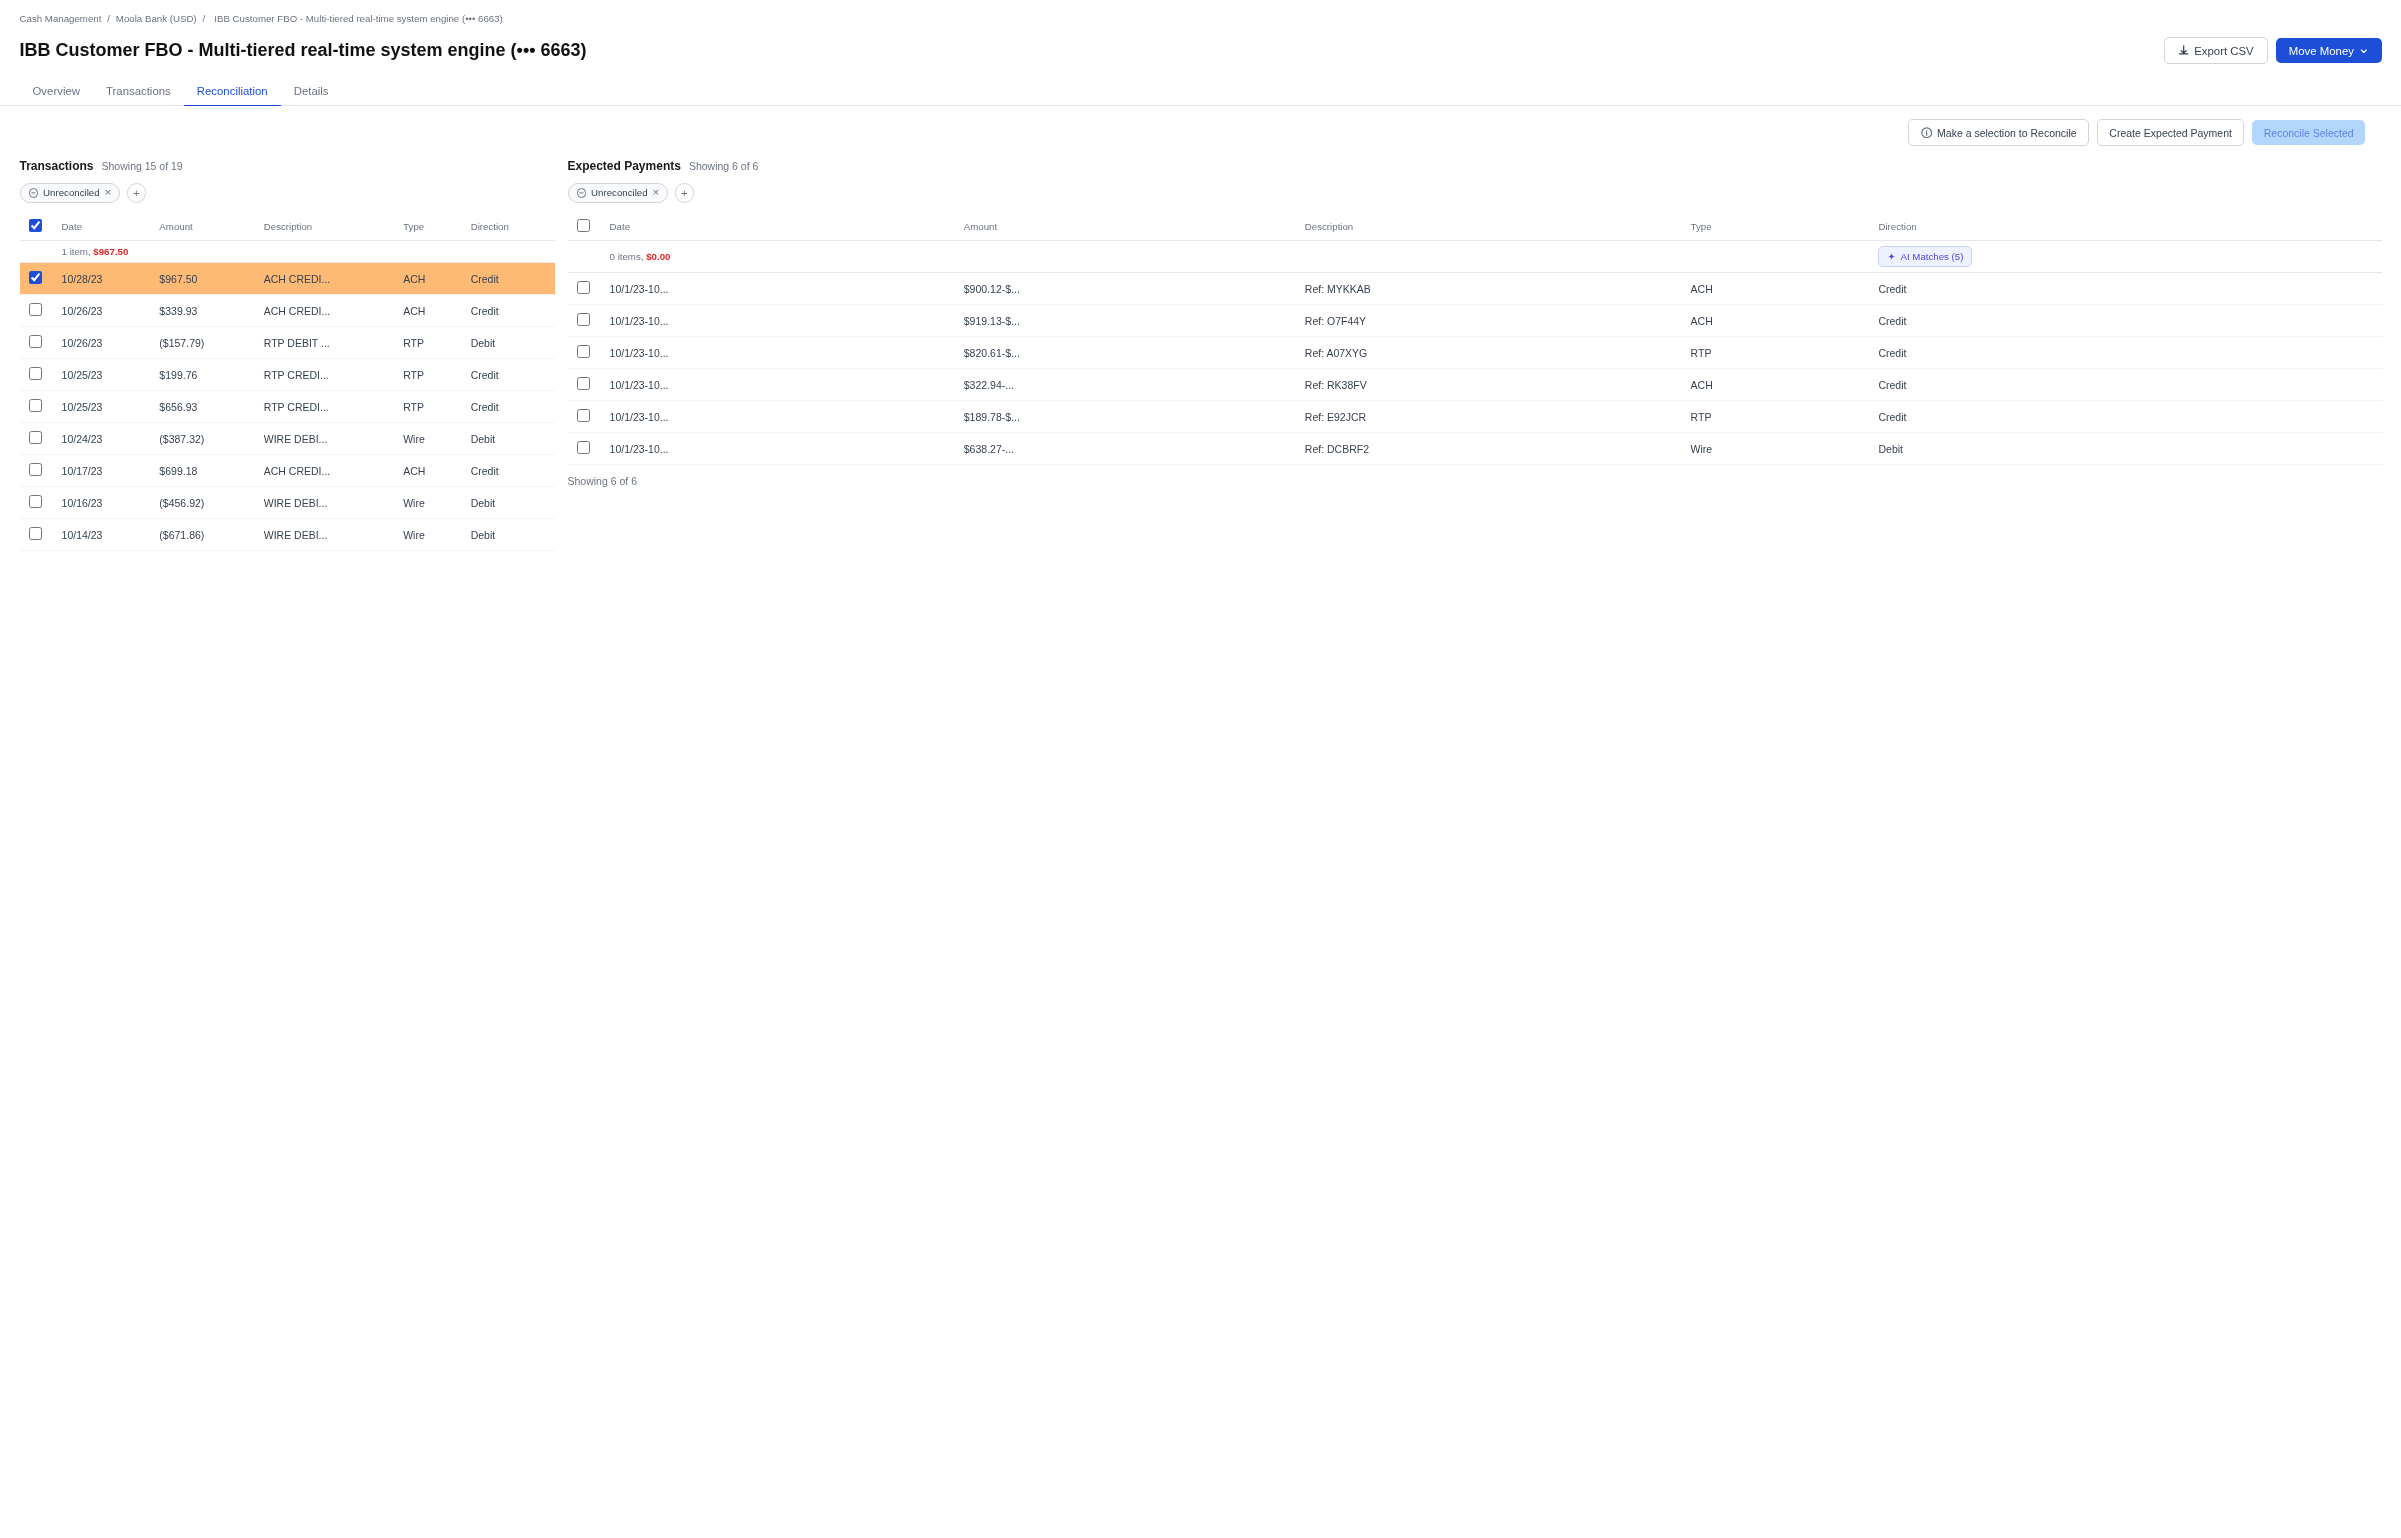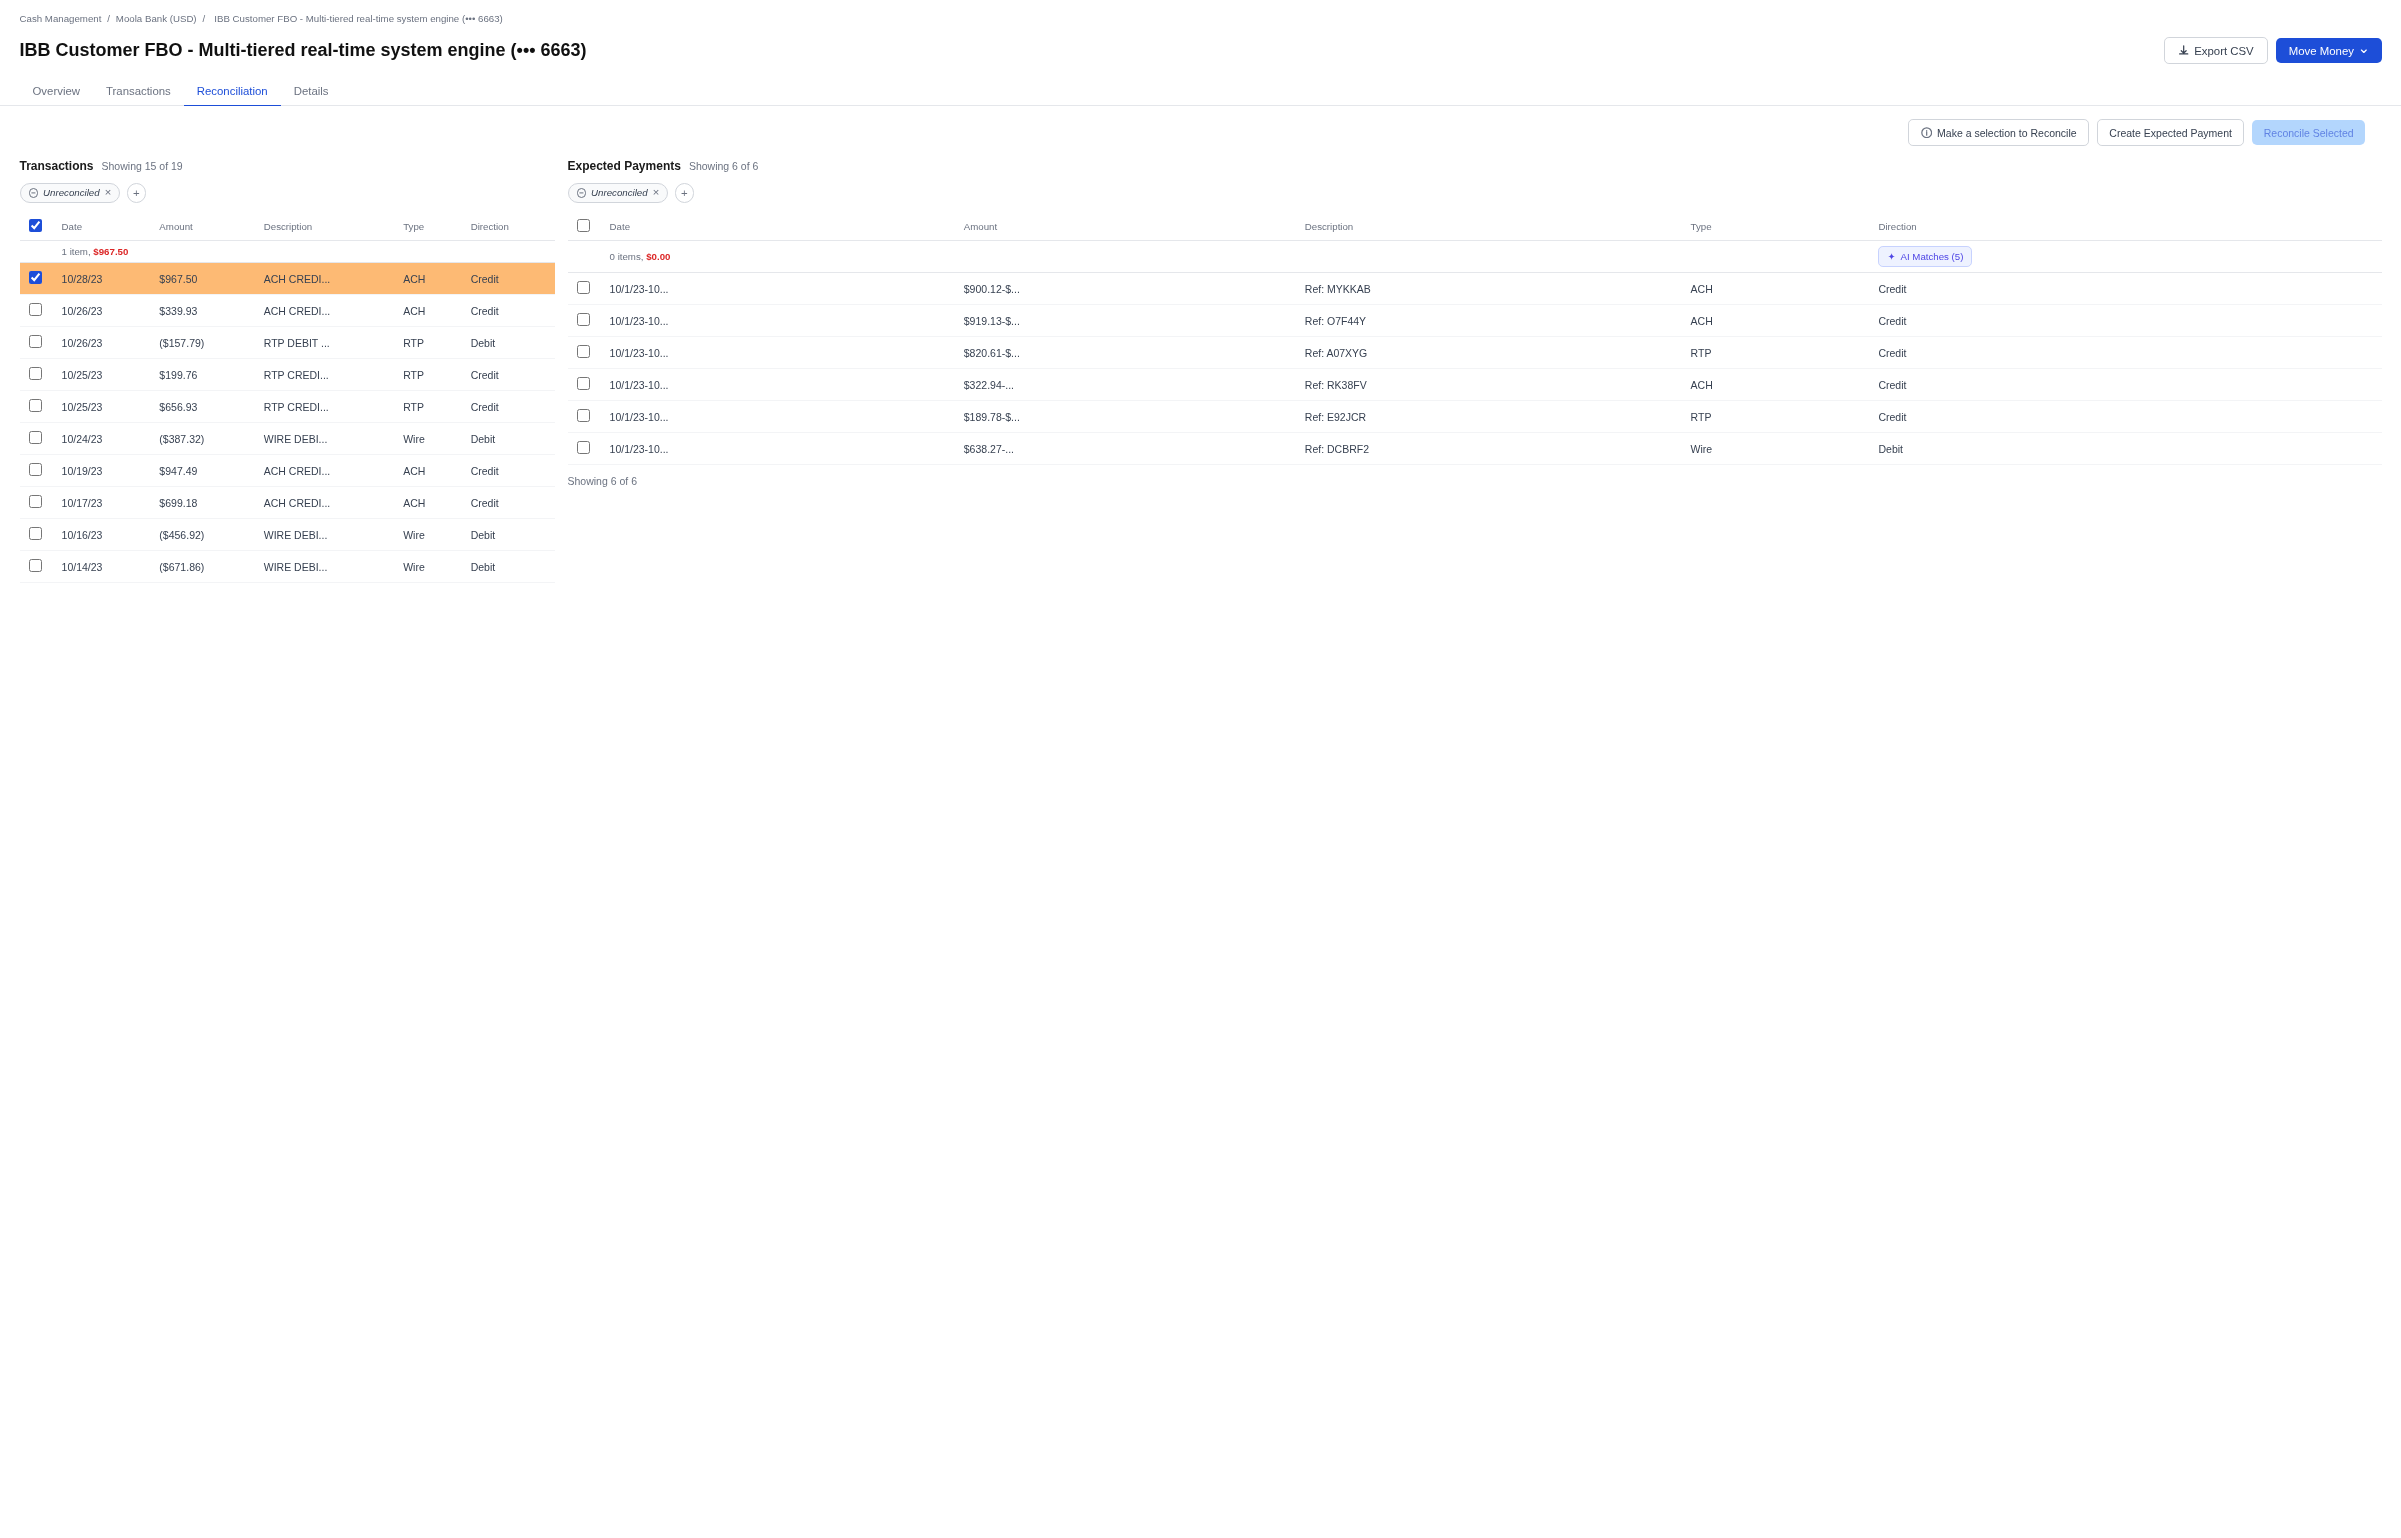--- a/index.html
+++ b/index.html
@@ -27,21 +27,21 @@
     
     .main-content { display: flex; gap: 0; padding: 0 19.5px; }
     .section-header { display: flex; align-items: center; gap: 8px; margin-bottom: 9.7px; }
     .section-title { font-size: 12px; font-weight: 600; }
     .section-count { font-size: 10.5px; color: #6b7280; }
     
     .left-section { flex: 1; max-width: 535px; margin-right: 13px; }
     .right-section { flex: 1; }
     
     .filter-bar { display: flex; align-items: center; gap: 6.5px; margin-bottom: 9.7px; }
-    .filter-tag { display: flex; align-items: center; gap: 4.9px; padding: 3.2px 8px; border: 0.8px solid #d1d5db; border-radius: 16px; font-size: 9.7px; color: #374151; background: #f9fafb; font-style: italic; }
+    .filter-tag { display: flex; align-items: center; gap: 4.9px; padding: 3.2px 8px; border: 0.8px solid #d1d5db; border-radius: 16px; font-size: 9.7px; color: #374151; background: #f9fafb; }
     .filter-tag .remove-btn { cursor: pointer; color: #6b7280; font-size: 11.4px; line-height: 1; }
     .filter-add { display: flex; align-items: center; justify-content: center; width: 19.5px; height: 19.5px; border: 0.8px solid #d1d5db; border-radius: 50%; background: #fff; cursor: pointer; font-size: 11.4px; color: #6b7280; }
     .filter-icon { display: inline-block; width: 9.7px; height: 9.7px; border: 1.2px solid #6b7280; border-radius: 50%; position: relative; }
     .filter-icon::after { content: ''; position: absolute; left: 50%; top: 50%; width: 3.2px; height: 1.2px; background: #6b7280; transform: translate(-50%, -50%); }
     
     table { width: 100%; border-collapse: collapse; }
     th { text-align: left; padding: 6.5px 9.7px; font-size: 9.7px; color: #6b7280; font-weight: 500; border-bottom: 0.8px solid #e5e7eb; background: #fff; }
     td { padding: 8px 9.7px; font-size: 10.5px; color: #374151; border-bottom: 0.8px solid #f3f4f6; }
     tr.selected td { background: #fdba74; }
     
@@ -195,28 +195,20 @@
           <tr>
       <td><input type="checkbox" class="checkbox" style=""></td>
       <td>10/24/23</td>
       <td>($387.32)</td>
       <td>WIRE DEBI...</td>
       <td>Wire</td>
       <td>Debit</td>
     </tr>
           <tr>
       <td><input type="checkbox" class="checkbox" style=""></td>
-      <td>10/19/23</td>
-      <td>$947.49</td>
-      <td>ACH CREDI...</td>
-      <td>ACH</td>
-      <td>Credit</td>
-    </tr>
-          <tr>
-      <td><input type="checkbox" class="checkbox" style=""></td>
       <td>10/17/23</td>
       <td>$699.18</td>
       <td>ACH CREDI...</td>
       <td>ACH</td>
       <td>Credit</td>
     </tr>
           <tr>
       <td><input type="checkbox" class="checkbox" style=""></td>
       <td>10/16/23</td>
       <td>($456.92)</td>

